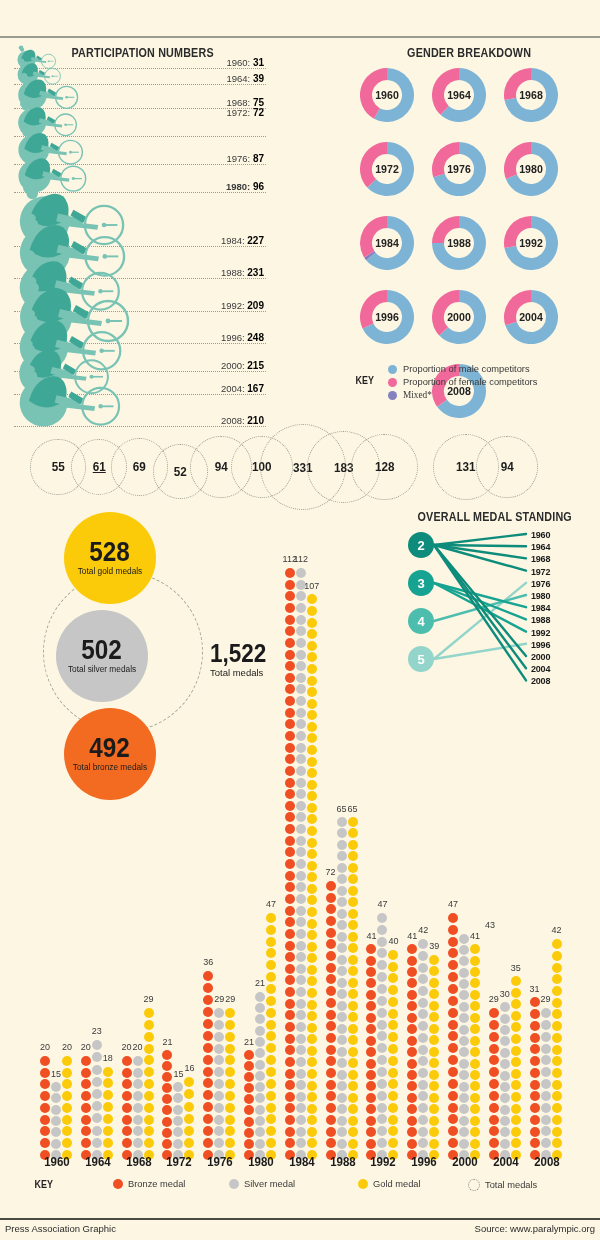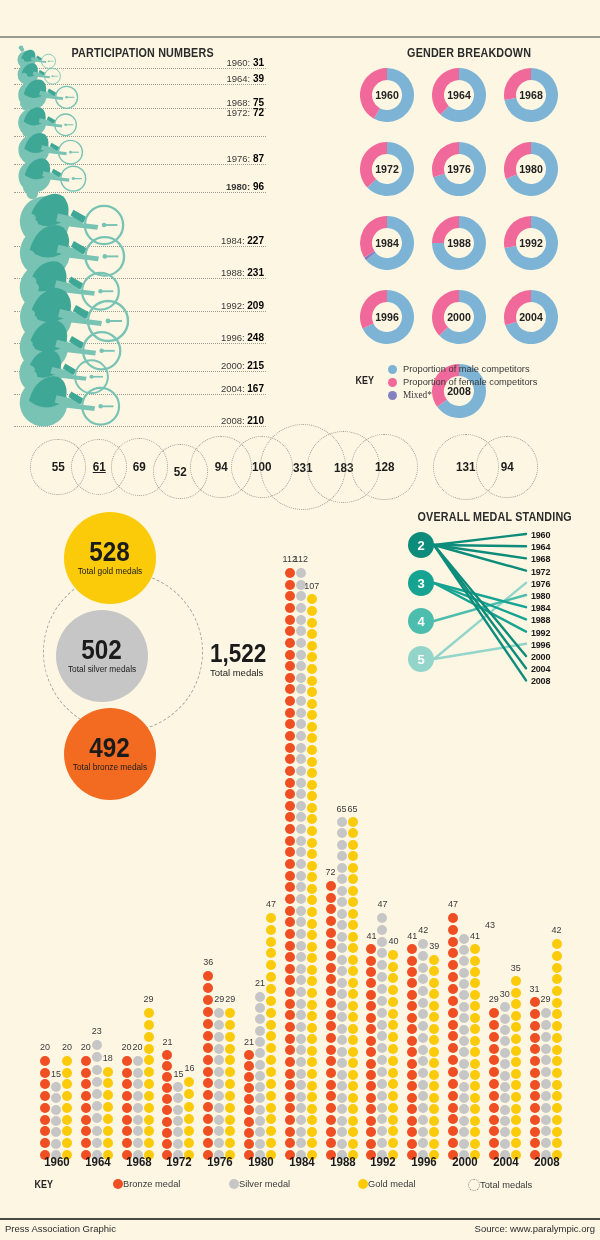--- a/index.html
+++ b/index.html
@@ -78,21 +78,21 @@
     width:26px;left:-8px;white-space:nowrap;}
 
   
   #axis{position:absolute;left:0;top:1152px;width:600px;height:26px;}
   .axyear{position:absolute;font-weight:bold;font-size:13.5px;
     transform:scaleX(.85);color:#1B1B1B;text-align:center;width:40px;}
 
   
   #botkey{position:absolute;left:0;top:1178px;width:600px;height:16px;}
   .bk-word{position:absolute;left:33px;top:0;font-weight:bold;font-size:10.5px;transform:scaleX(.85);}
-  .bk{position:absolute;display:flex;align-items:center;font-size:9.3px;color:#3A3A3A;}
+  .bk{position:absolute;display:flex;align-items:center;gap:5px;font-size:9.3px;color:#3A3A3A;}
   .bk .d{width:10px;height:10px;border-radius:50%;display:inline-block;}
   .bk .dd{width:10px;height:10px;border-radius:50%;border:1.3px dotted #8A8A7E;display:inline-block;}
 
   
   #foot{position:absolute;left:6px;top:1196px;width:588px;
     font-size:7.6px;line-height:9.5px;color:#2B2B2B;text-align:center;}
   .footrule{position:absolute;left:0;top:1218px;width:600px;height:2px;background:#4A4A42;}
   #credit{position:absolute;left:5px;top:1223px;font-size:9.5px;color:#2B2B2B;}
   #source{position:absolute;right:5px;top:1223px;font-size:9.5px;color:#2B2B2B;}
 </style>

